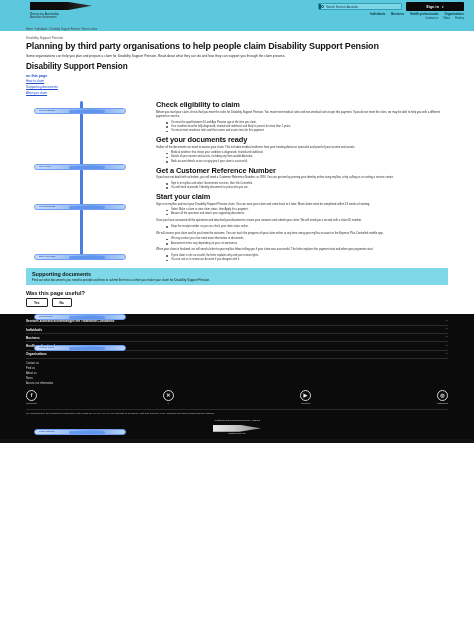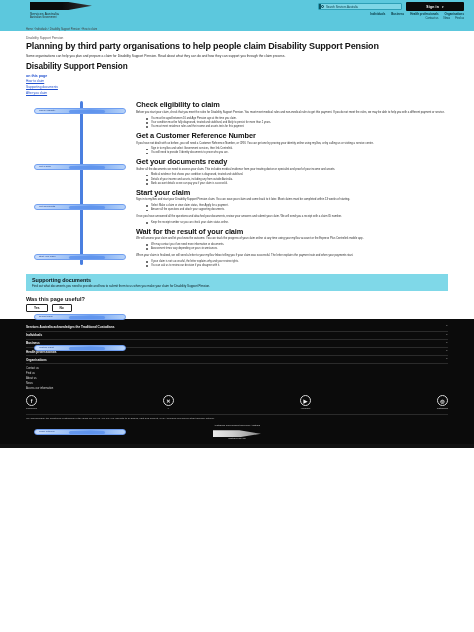--- a/index.html
+++ b/index.html
@@ -155,20 +155,21 @@
   }
   .tl-pill .tl-text {
     position: absolute; left: 4px; top: 0.6px;
     font-size: 2.4px; color: #1b3e86; white-space: nowrap;
   }
 
   .steps-col {
     flex: 1;
     padding-left: 2px;
     min-width: 0;
+    margin-left: 20px;
   }
 
   .step {
     margin-bottom: 3px;
   }
   .step-head {
     font-size: 7.4px; font-weight: bold; color: #111;
     letter-spacing: -.1px; line-height: 1.1; margin-bottom: 1.5px;
   }
   .step-body {
@@ -353,56 +354,55 @@
           <div class="step-head">Check eligibility to claim</div>
           <div class="step-body">Before you start your claim, check that you meet the rules for Disability Support Pension. You must meet medical rules and non-medical rules to get this payment. If you do not meet the rules, we may be able to help you with a different payment or service.</div>
           <ul class="sub-list">
             <li>You must be aged between 16 and Age Pension age at the time you claim.</li>
             <li>Your condition must be fully diagnosed, treated and stabilised, and likely to persist for more than 2 years.</li>
             <li>You must meet residence rules and the income and assets tests for this payment.</li>
           </ul>
         </div>
 
         <div class="step">
-          <div class="step-head">Get a Customer Reference Number</div>
-          <div class="step-body">If you have not dealt with us before, you will need a Customer Reference Number, or CRN. You can get one by proving your identity online using myGov, or by calling us or visiting a service centre.</div>
-          <ul class="sub-list">
-            <li>Sign in to myGov and select Government services, then link Centrelink.</li>
-            <li>You will need to provide 3 identity documents to prove who you are.</li>
-          </ul>
-        </div>
-
-        <div class="step">
           <div class="step-head">Get your documents ready</div>
           <div class="step-body">Gather all the documents we need to assess your claim. This includes medical evidence from your treating doctor or specialist and proof of your income and assets.</div>
           <ul class="sub-list">
             <li>Medical evidence that shows your condition is diagnosed, treated and stabilised.</li>
             <li>Details of your income and assets, including any from outside Australia.</li>
             <li>Bank account details so we can pay you if your claim is successful.</li>
           </ul>
         </div>
 
         <div class="step">
+          <div class="step-head">Get a Customer Reference Number</div>
+          <div class="step-body">If you have not dealt with us before, you will need a Customer Reference Number, or CRN. You can get one by proving your identity online using myGov, or by calling us or visiting a service centre.</div>
+          <ul class="sub-list">
+            <li>Sign in to myGov and select Government services, then link Centrelink.</li>
+            <li>You will need to provide 3 identity documents to prove who you are.</li>
+          </ul>
+        </div>
+
+        <div class="step">
           <div class="step-head">Start your claim</div>
           <div class="step-body">Sign in to myGov and start your Disability Support Pension claim. You can save your claim and come back to it later. Most claims must be completed within 13 weeks of starting.</div>
           <ul class="sub-list">
             <li>Select Make a claim or view claim status, then Apply for a payment.</li>
             <li>Answer all the questions and attach your supporting documents.</li>
           </ul>
         </div>
 
         <div class="step">
           <div class="step-body">Once you have answered all the questions and attached your documents, review your answers and submit your claim. We will send you a receipt with a claim ID number.</div>
           <ul class="sub-list">
             <li>Keep the receipt number so you can check your claim status online.</li>
           </ul>
         </div>
 
         <div class="step">
-          <div class="step-head">Wait for the result of your claim</div>
           <div class="step-body">We will assess your claim and let you know the outcome. You can track the progress of your claim online at any time using your myGov account or the Express Plus Centrelink mobile app.</div>
           <ul class="sub-list">
             <li>We may contact you if we need more information or documents.</li>
             <li>Assessment times vary depending on your circumstances.</li>
           </ul>
         </div>
 
         <div class="step">
           <div class="step-body">When your claim is finalised, we will send a letter to your myGov Inbox telling you if your claim was successful. The letter explains the payment rate and when your payments start.</div>
           <ul class="sub-list">

